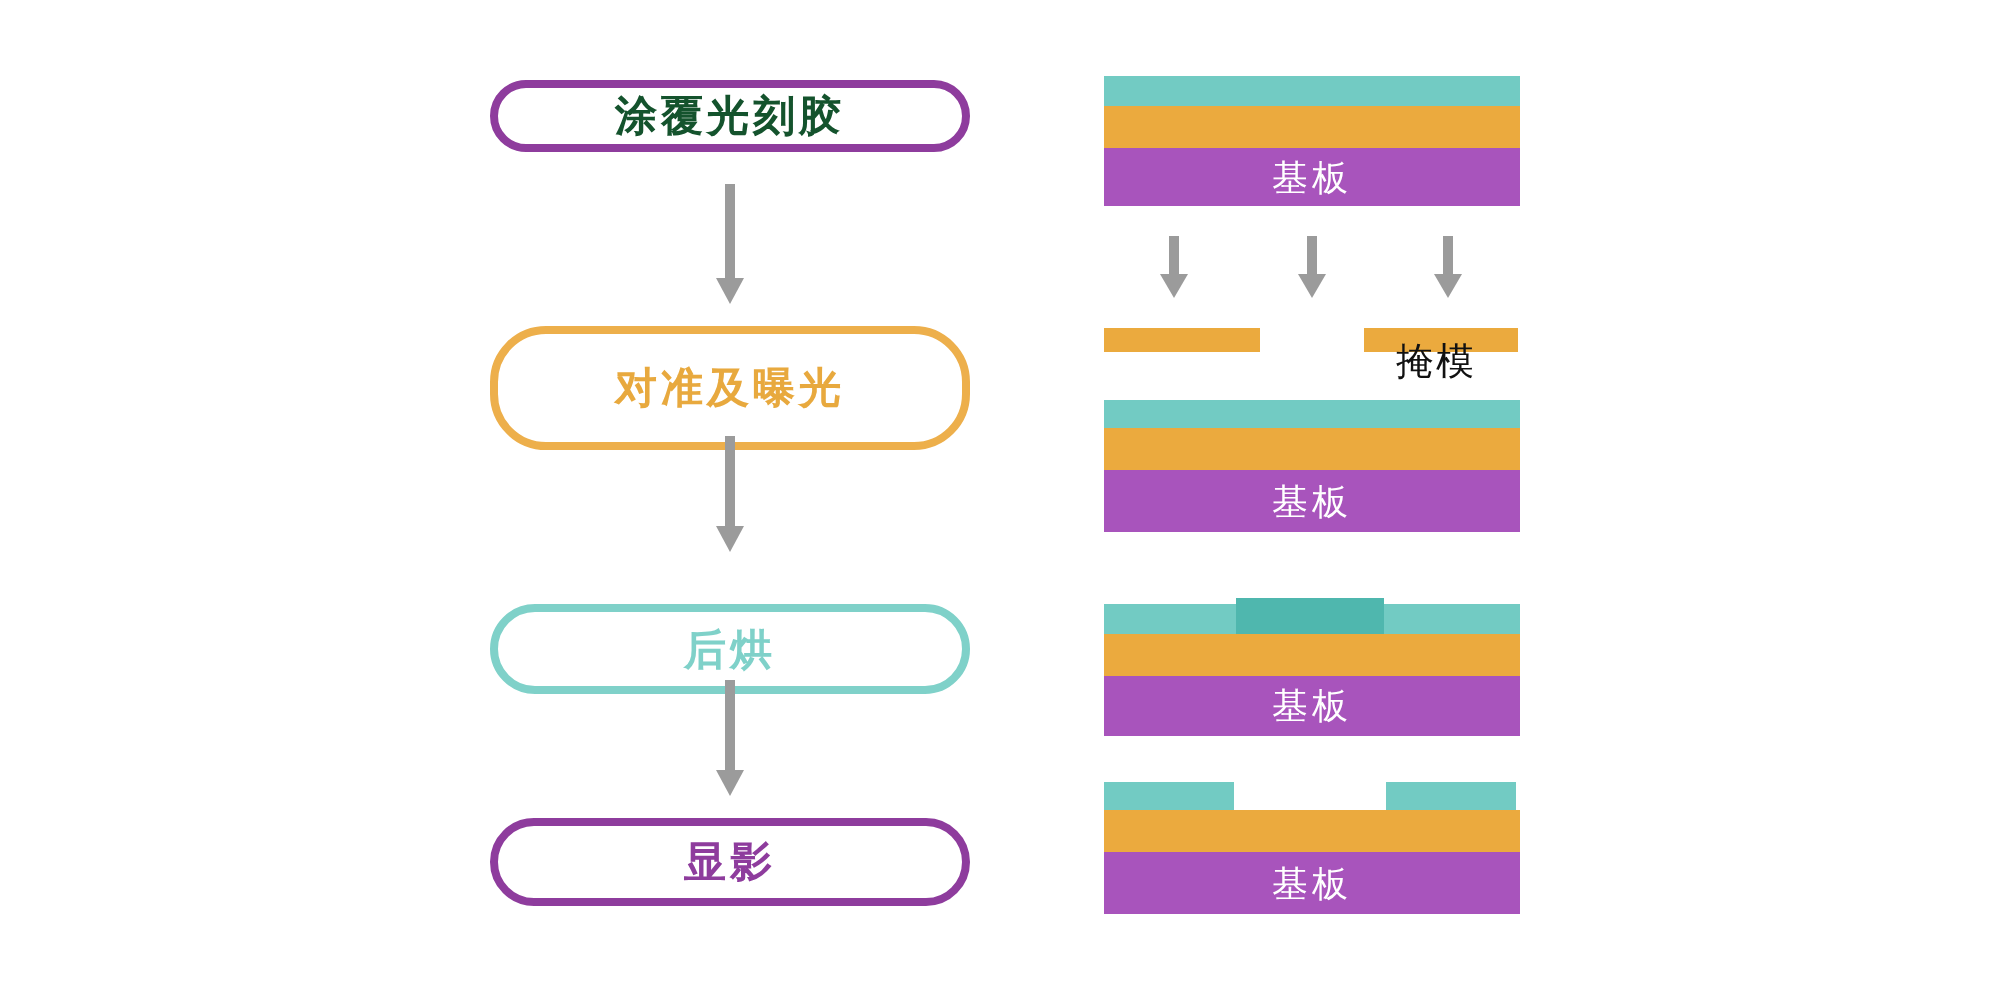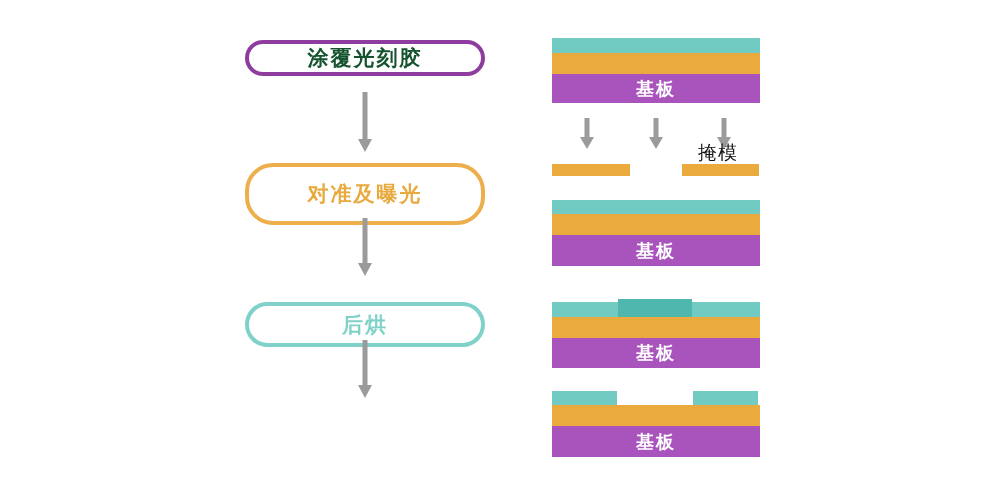--- a/index.html
+++ b/index.html
@@ -21,21 +21,21 @@
     top:0; width:5px;
   }
   .varrow .head {
     position:absolute; left:50%; transform:translateX(-50%);
     width:0; height:0;
     border-left:7px solid transparent; border-right:7px solid transparent;
   }
   
   .layer { position:absolute; left:552px; width:208px; }
   .substrate-text {
-    color:#fff; font-weight:bold; font-size:18px; letter-spacing:2px;
+    color:#fff; font-weight:normal; font-size:18px; letter-spacing:2px;
     display:flex; align-items:center; justify-content:center; height:100%;
   }
   .mask-label { position:absolute; font-size:19px; letter-spacing:1px; }
 </style>
 </head>
 <body>
 
 <div class="canvas">
 
   <div class="step" style="top: 40px; height: 36px; border-color: rgb(142, 60, 157); color: #14532d;">
@@ -58,20 +58,23 @@
 
   <div class="step" style="top: 302px; height: 45px; border-color: rgb(127, 209, 201); color: rgb(127, 209, 201);">
     <span>后烘</span>
   </div>
 
   <div class="varrow" style="left:358px;top:340px;height:58px;">
     <div class="shaft" style="height: 45px; background-color: rgb(155, 155, 155);"></div>
     <div class="head" style="top: 45px; border-top: 13px solid rgb(155, 155, 155);"></div>
   </div>
 
+  <div class="step" style="top: 409px; height: 44px; border-color: rgb(142, 60, 157); color: rgb(142, 60, 157);">
+    <span>显影</span>
+  </div>
 
   <div>
     <div class="layer" style="top: 38px; height: 15px; background-color: rgb(114, 203, 195);"></div>
     <div class="layer" style="top: 53px; height: 21px; background-color: rgb(235, 170, 62);"></div>
     <div class="layer" style="top: 74px; height: 29px; background-color: rgb(168, 84, 188);">
       <div class="substrate-text" style="color: rgb(255, 255, 255);">基板</div>
     </div>
   </div>
 
   <div class="varrow" style="left:580px;top:118px;height:31px;">
@@ -82,21 +85,21 @@
     <div class="shaft" style="height: 19px; background-color: rgb(155, 155, 155);"></div>
     <div class="head" style="top: 19px; border-top: 12px solid rgb(155, 155, 155);"></div>
   </div>
   <div class="varrow" style="left:717px;top:118px;height:31px;">
     <div class="shaft" style="height: 19px; background-color: rgb(155, 155, 155);"></div>
     <div class="head" style="top: 19px; border-top: 12px solid rgb(155, 155, 155);"></div>
   </div>
 
   <div class="layer" style="left: 552px; top: 164px; width: 78px; height: 12px; background-color: rgb(235, 170, 62);"></div>
   <div class="layer" style="left: 682px; top: 164px; width: 77px; height: 12px; background-color: rgb(235, 170, 62);"></div>
-  <div class="mask-label" style="left: 698px; top: 140px; color: rgb(17, 17, 17);">掩模</div>
+  <div class="mask-label" style="left: 698px; top: 168px; color: rgb(17, 17, 17);">掩模</div>
 
   <div>
     <div class="layer" style="top: 200px; height: 14px; background-color: rgb(114, 203, 195);"></div>
     <div class="layer" style="top: 214px; height: 21px; background-color: rgb(235, 170, 62);"></div>
     <div class="layer" style="top: 235px; height: 31px; background-color: rgb(168, 84, 188);">
       <div class="substrate-text" style="color: rgb(255, 255, 255);">基板</div>
     </div>
   </div>
 
   <div>

